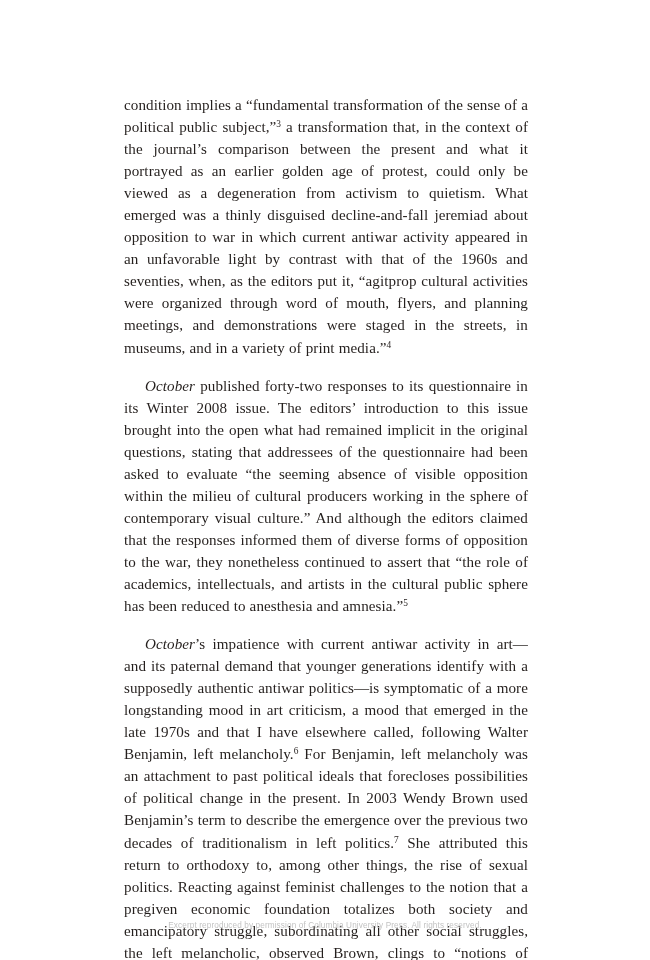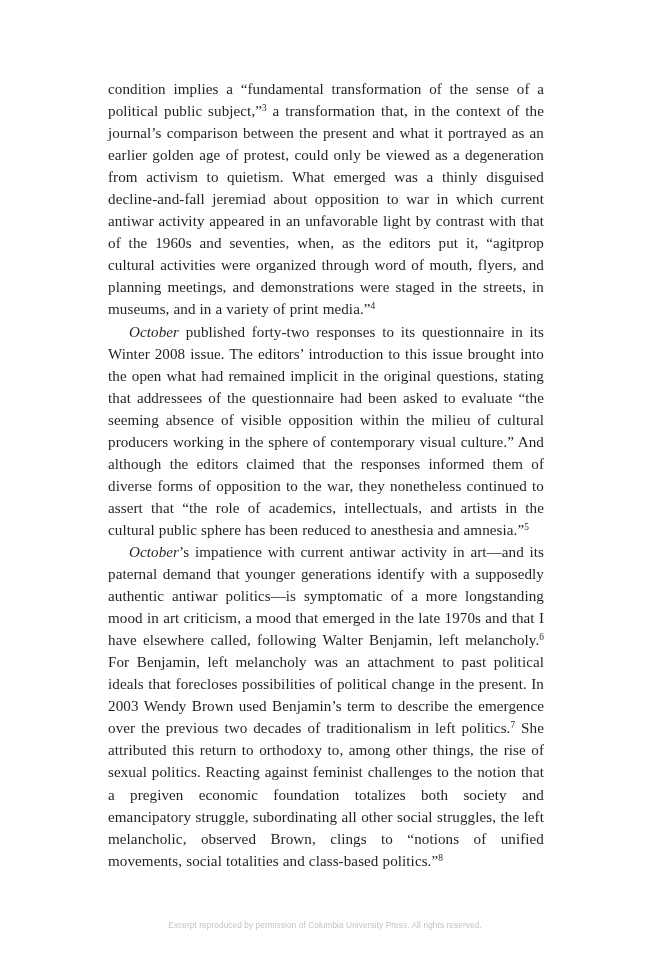--- a/index.html
+++ b/index.html
@@ -25,21 +25,21 @@
   }
 
   .textblock {
     position: absolute;
     left: 108px;
     top: 78px;
     width: 436px;
   }
 
   p.para {
-    margin: 0;
+    margin: 16px;
     font-size: 15.1px;
     line-height: 22.05px;
     text-align: justify;
     text-justify: inter-word;
     letter-spacing: 0.08px;
     word-spacing: 0.2px;
     color: #241f1d;
     -webkit-font-smoothing: antialiased;
   }
 

